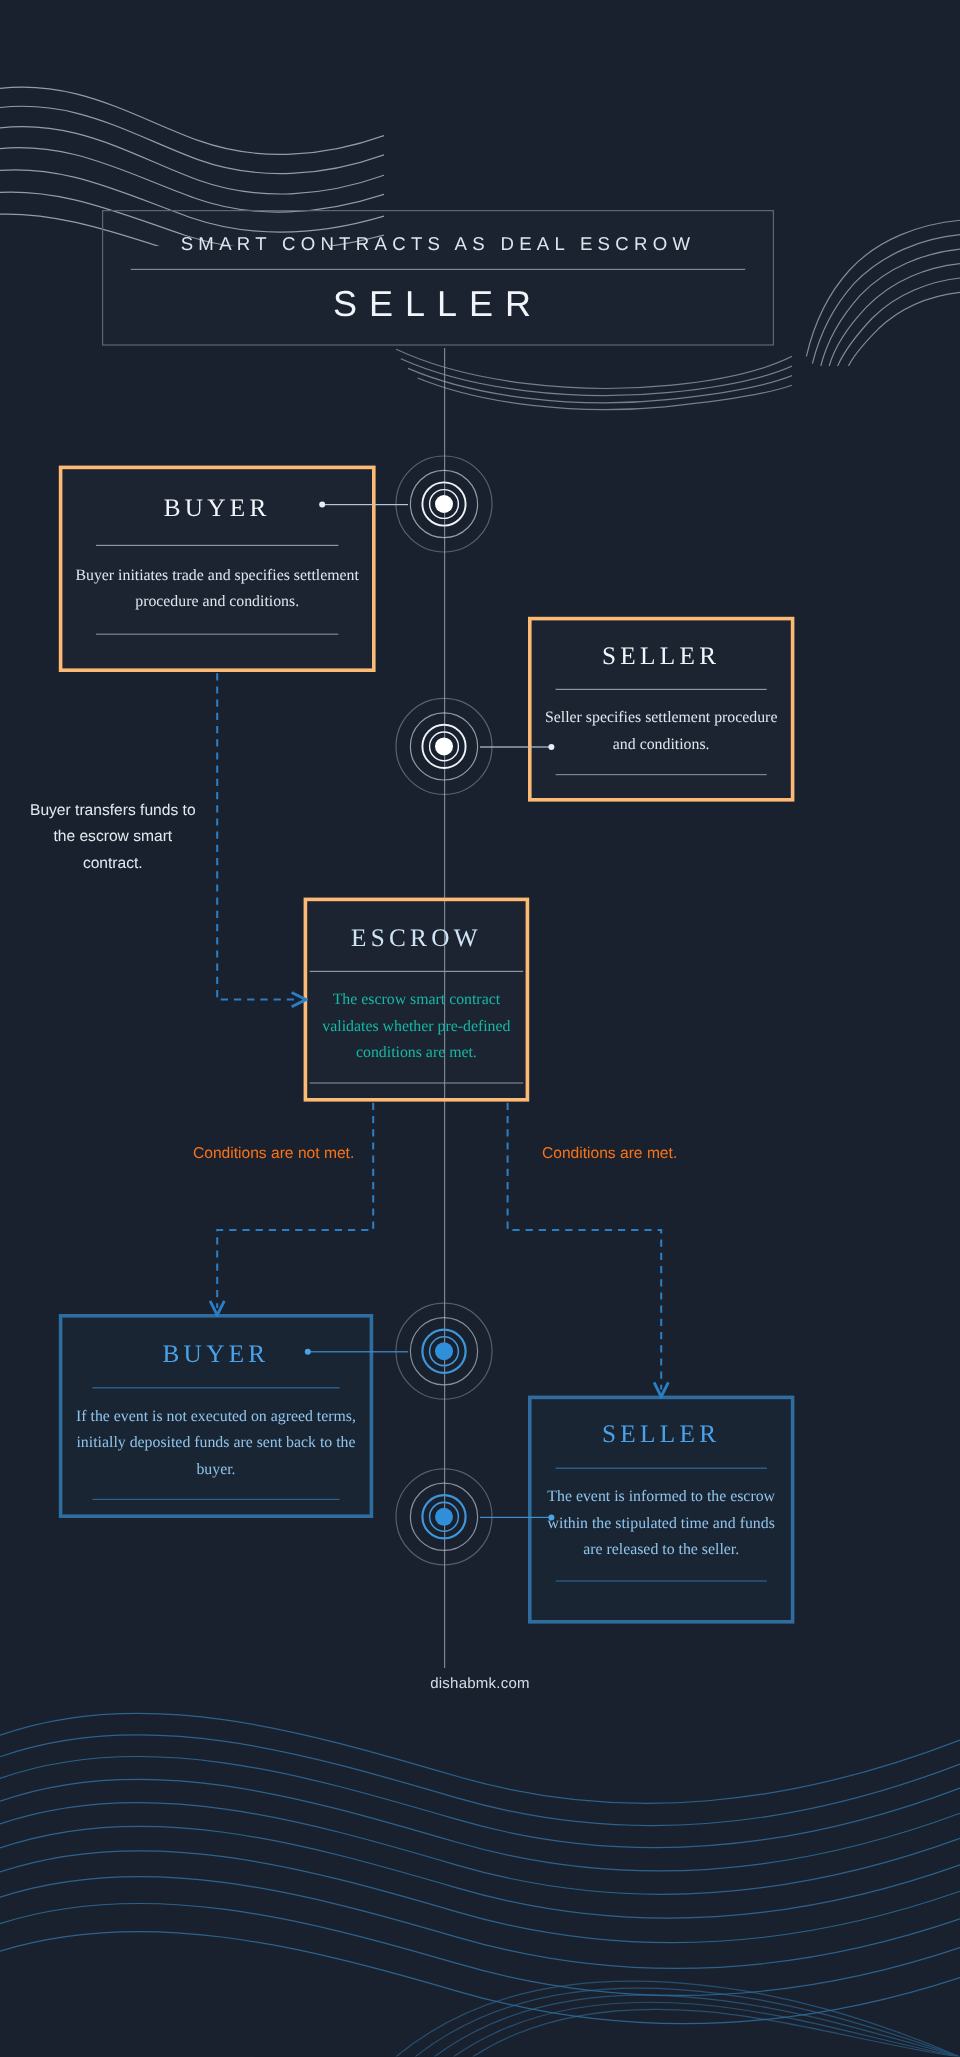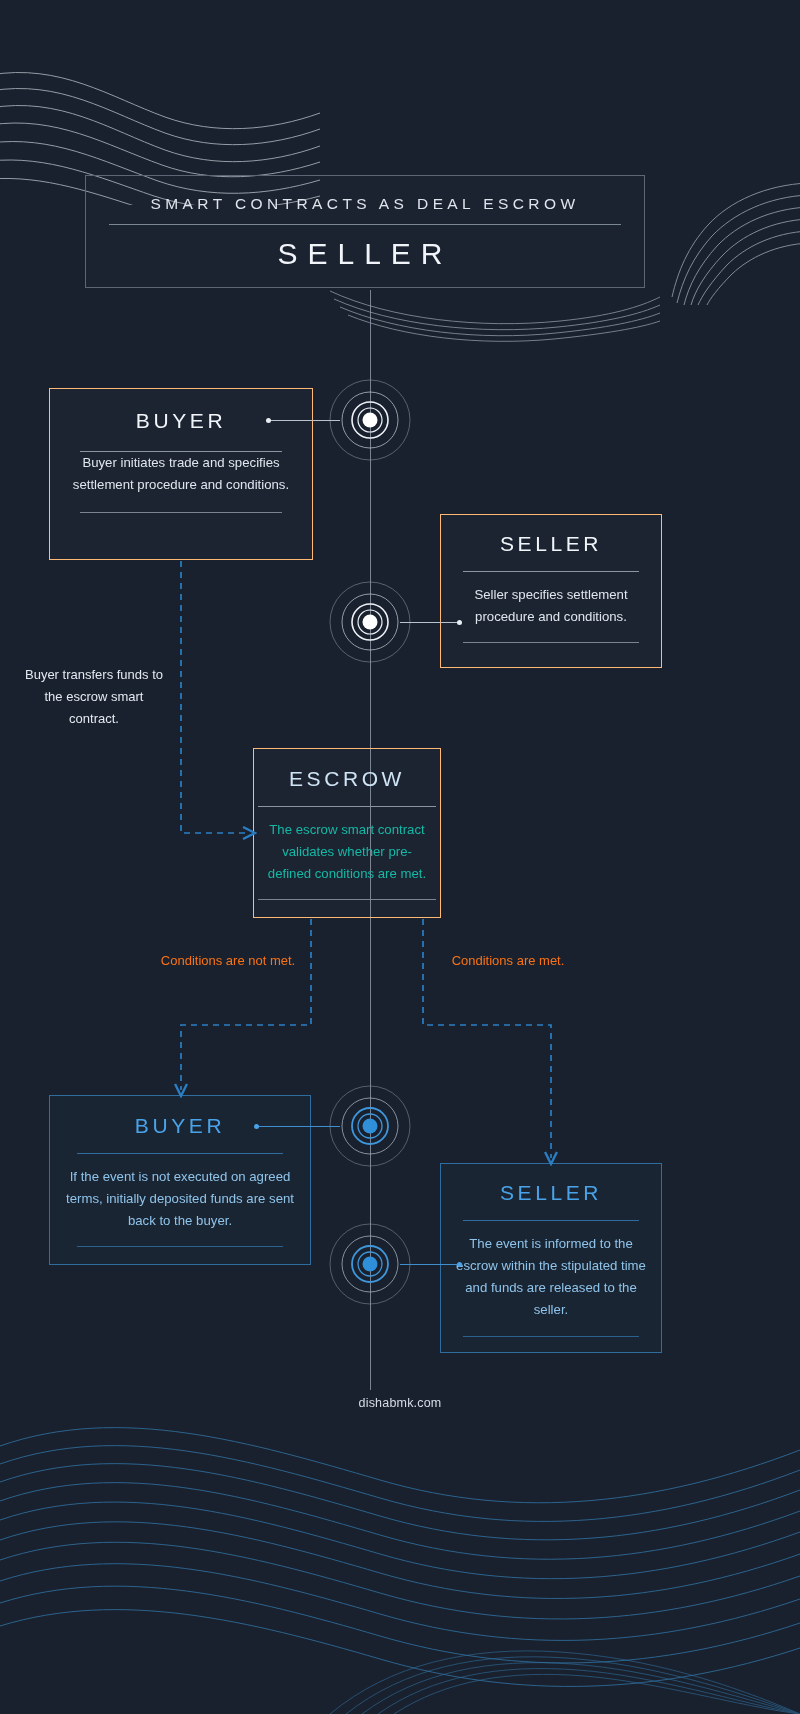--- a/index.html
+++ b/index.html
@@ -36,21 +36,21 @@
     font-family:"Liberation Sans", sans-serif;
     font-size:15.5px; letter-spacing:4.4px; color:#dfe5ed; font-weight:400;
   }
   #title-rule { width:512px; height:1px; background:#7c8796; margin:11px auto 0; }
   #title-main {
     margin-top:12px; text-align:center;
     font-size:30px; letter-spacing:10px; color:#f1f5f9; font-weight:400;
   }
 
   
-  .card { position:absolute; border:1px solid #fdba74; background:rgba(255,255,255,.014); }
+  .card { position:absolute; border:3px solid #fdba74; background:rgba(255,255,255,.014);font-family:Liberation Serif, serif; }
   .card.accent { border-color:#2f6d9e; background:rgba(40,110,170,.05); }
   .card-title {
     text-align:center; font-size:21px; letter-spacing:3.6px; color:#f2f6fa; font-weight:400;
   }
   .card.accent .card-title { color:#4aa3e8; }
   .card.escrowish .card-title { color:#cfe4f5; }
   .card-rule { height:1px; background:#8b95a4; margin:0 auto; }
   .card.accent .card-rule { background:#2f6d9e; }
   .card-body {
     text-align:center; font-size:13.2px; line-height:1.67; color:#dfe6ee; padding:0 10px;
@@ -62,21 +62,21 @@
 
   
   #card-buyer-1  { left:49px;  top:388px;  width:264px; height:172px; }
   #card-seller-1 { left:440px; top:514px;  width:222px; height:154px; }
   #card-escrow   { left:253px; top:748px;  width:188px; height:170px; }
   #card-buyer-2  { left:49px;  top:1095px; width:262px; height:170px; }
   #card-seller-2 { left:440px; top:1163px; width:222px; height:190px; }
 
   #card-buyer-1  .card-title { margin-top:20px; }
   #card-buyer-1  .card-rule  { width:202px; margin-top:18px; }
-  #card-buyer-1  .card-body  { }
+  #card-buyer-1  .card-body  { margin-top:13px; }
   #card-buyer-1  .card-rule-bottom { width:202px; margin-top:16px; }
 
   #card-seller-1 .card-title { margin-top:17px; }
   #card-seller-1 .card-rule  { width:176px; margin-top:15px; }
   #card-seller-1 .card-body  { margin-top:12px; }
   #card-seller-1 .card-rule-bottom { width:176px; margin-top:14px; }
 
   #card-escrow   .card-title { margin-top:18px; }
   #card-escrow   .card-rule  { width:178px; margin-top:15px; }
   #card-escrow   .card-body  { margin-top:12px; }

